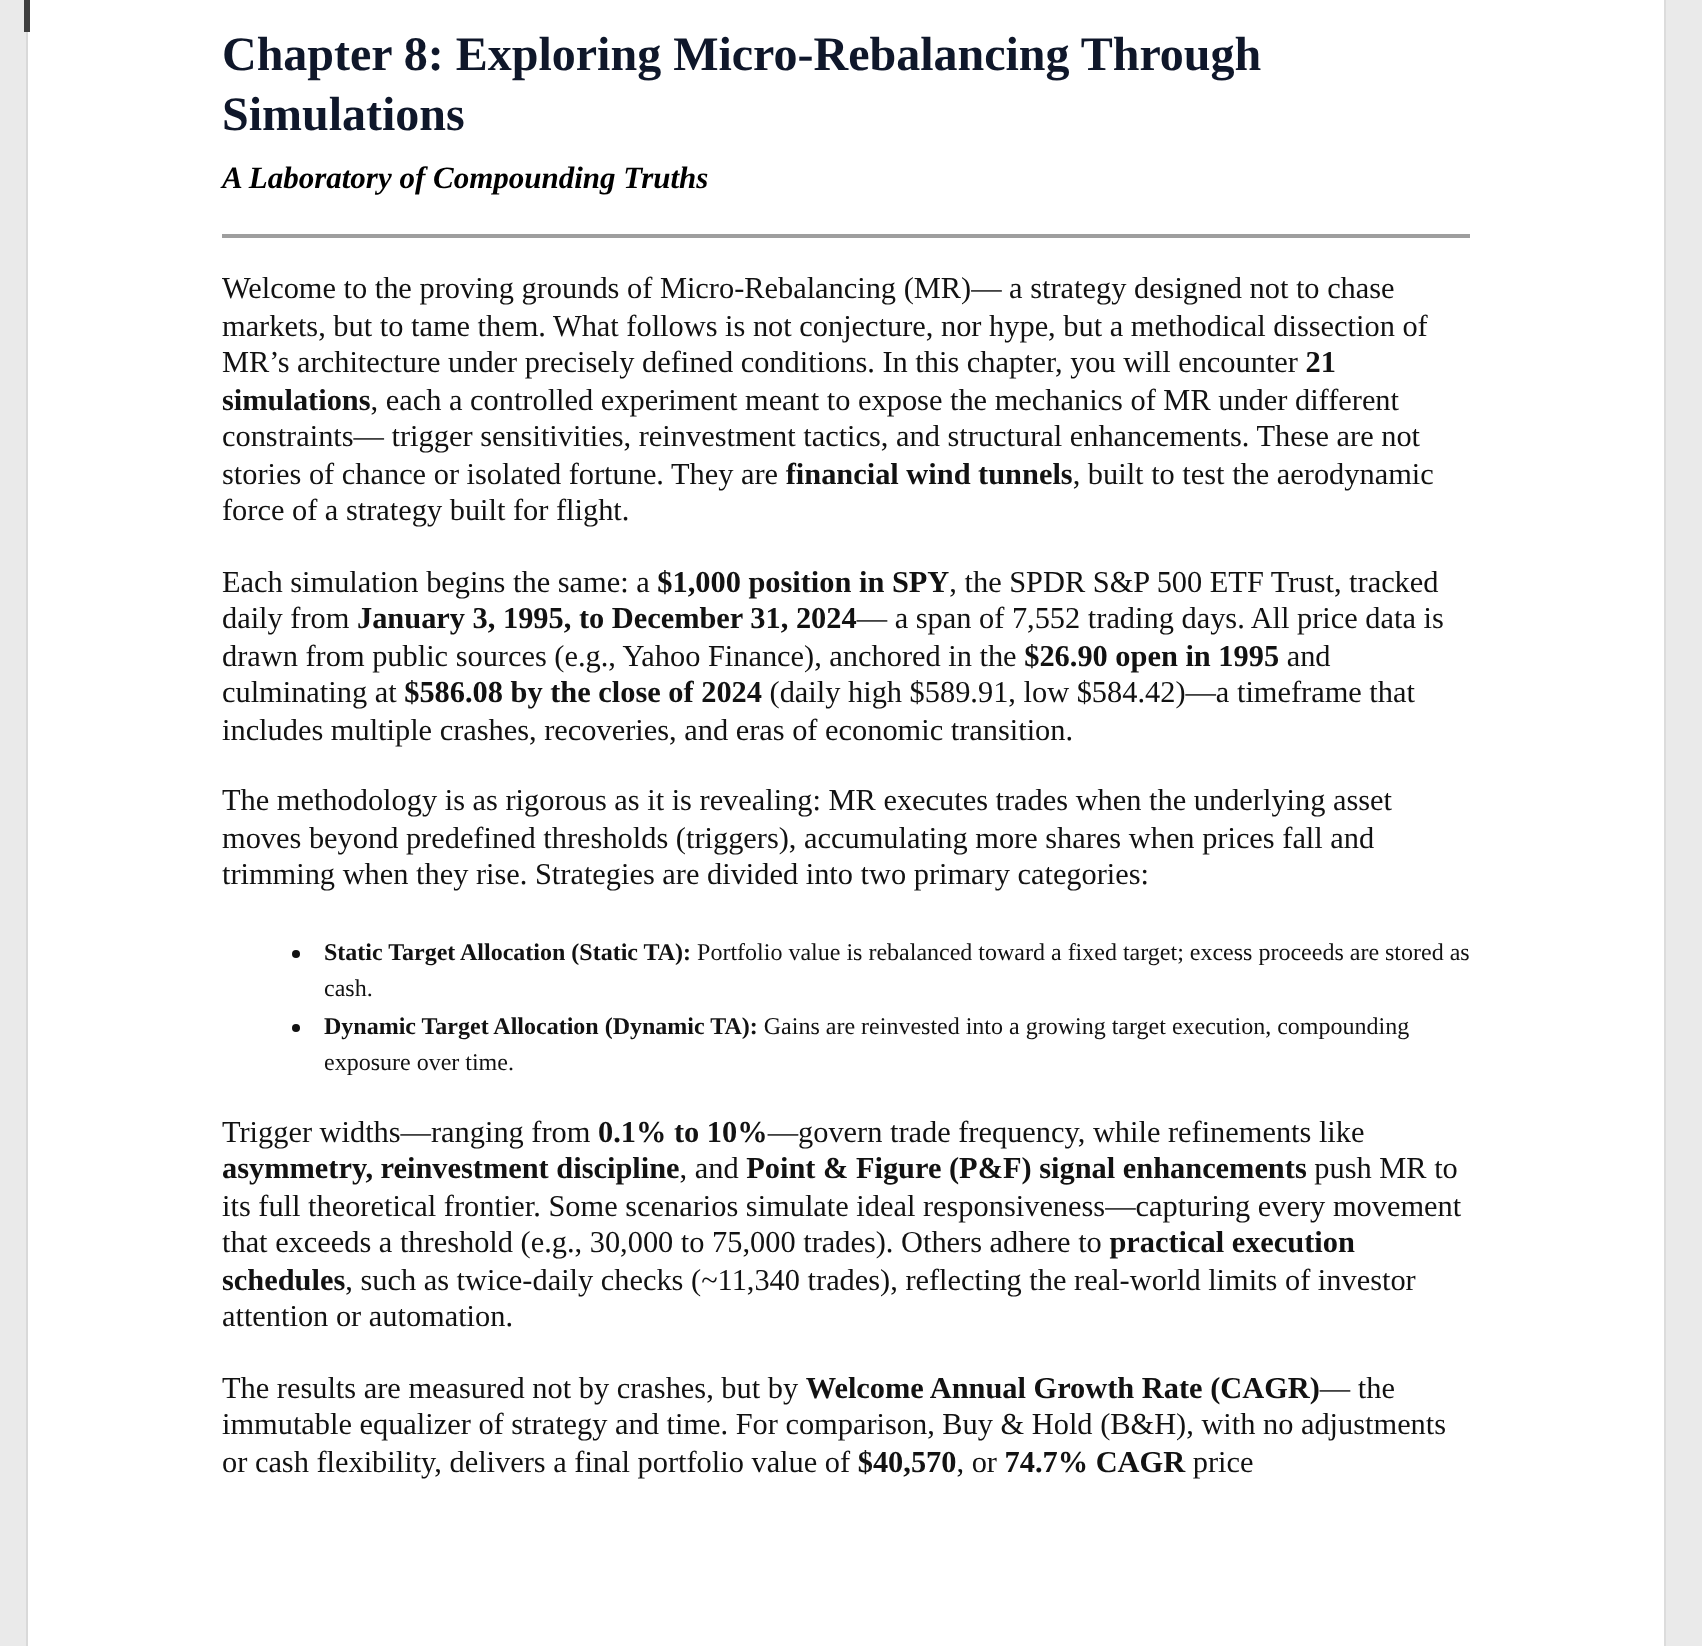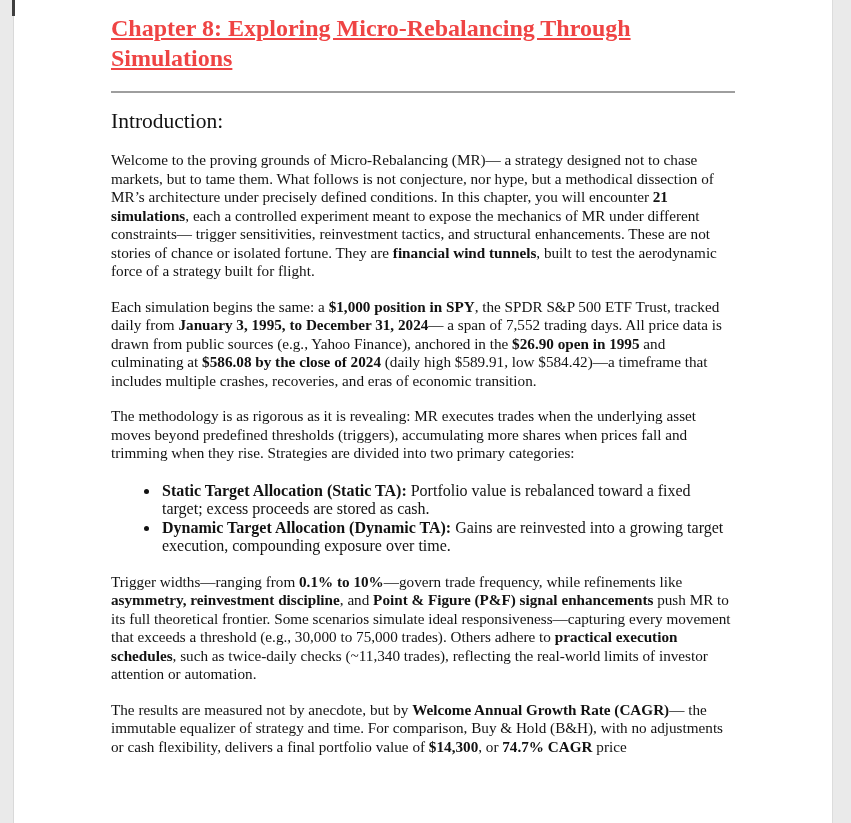--- a/index.html
+++ b/index.html
@@ -25,22 +25,21 @@
     position:absolute;
     left:12px; top:0;
     width:3px; height:16px;
     background:#3f3f3f;
     z-index:3;
   }
   h1.chapter-title {
     font-size:24px;
     line-height:30px;
     font-weight:bold;
-    color:#ef4444;
-    text-decoration:underline;
+    color:#0f172a;
   }
   .chapter-subtitle {
     font-size:15.5px;
     font-weight:bold;
     font-style:italic;
     margin-top:8px;
     color:#000;
   }
   .title-divider {
     border:none;
@@ -60,52 +59,52 @@
     line-height:18.5px;
   }
   p.body-para {
     font-size:15.2px;
     line-height:18.5px;
     margin-top:17px;
   }
   ul.cat-list {
     margin-top:19px;
     padding-left:49px;
-    font-size:16px;
+    font-size:12px;
     line-height:18.5px;
   }
   ul.cat-list li { padding-left:2px; }
   b { font-weight:bold; }
 </style>
 </head>
 <body>
 
 <div class="viewer">
 
   <div class="scroll-thumb"></div>
 
   <div class="page">
 
     <h1 class="chapter-title">Chapter 8: Exploring Micro-Rebalancing Through Simulations</h1>
 
+    <div class="chapter-subtitle">A Laboratory of Compounding Truths</div>
 
     <hr class="title-divider">
 
-    <h2 class="intro-heading">Introduction:</h2>
 
 
     <p class="body-para"><span>Welcome to the proving grounds of Micro-Rebalancing (MR)— a strategy designed not to chase markets, but to tame them. What follows is not conjecture, nor hype, but a methodical dissection of MR’s architecture under precisely defined conditions. In this chapter, you will encounter </span><b>21 simulations</b><span>, each a controlled experiment meant to expose the mechanics of MR under different constraints— trigger sensitivities, reinvestment tactics, and structural enhancements. These are not stories of chance or isolated fortune. They are </span><b>financial wind tunnels</b><span>, built to test the aerodynamic force of a strategy built for flight.</span></p>
 
     <p class="body-para"><span>Each simulation begins the same: a </span><b>$1,000 position in SPY</b><span>, the SPDR S&amp;P 500 ETF Trust, tracked daily from </span><b>January 3, 1995, to December 31, 2024</b><span>— a span of 7,552 trading days. All price data is drawn from public sources (e.g., Yahoo Finance), anchored in the </span><b>$26.90 open in 1995</b><span> and culminating at </span><b>$586.08 by the close of 2024</b><span> (daily high $589.91, low $584.42)—a timeframe that includes multiple crashes, recoveries, and eras of economic transition.</span></p>
 
     <p class="body-para"><span>The methodology is as rigorous as it is revealing: MR executes trades when the underlying asset moves beyond predefined thresholds (triggers), accumulating more shares when prices fall and trimming when they rise. Strategies are divided into two primary categories:</span></p>
 
     <ul class="cat-list">
       <li><b>Static Target Allocation (Static TA):</b><span> Portfolio value is rebalanced toward a fixed target; excess proceeds are stored as cash.</span></li>
       <li><b>Dynamic Target Allocation (Dynamic TA):</b><span> Gains are reinvested into a growing target execution, compounding exposure over time.</span></li>
     </ul>
 
     <p class="body-para"><span>Trigger widths—ranging from </span><b>0.1% to 10%</b><span>—govern trade frequency, while refinements like </span><b>asymmetry, reinvestment discipline</b><span>, and </span><b>Point &amp; Figure (P&amp;F) signal enhancements</b><span> push MR to its full theoretical frontier. Some scenarios simulate ideal responsiveness—capturing every movement that exceeds a threshold (e.g., 30,000 to 75,000 trades). Others adhere to </span><b>practical execution schedules</b><span>, such as twice-daily checks (~11,340 trades), reflecting the real-world limits of investor attention or automation.</span></p>
 
-    <p class="body-para"><span>The results are measured not by anecdote, but by </span><b>Welcome Annual Growth Rate (CAGR)</b><span>— the immutable equalizer of strategy and time. For comparison, Buy &amp; Hold (B&amp;H), with no adjustments or cash flexibility, delivers a final portfolio value of </span><b>$14,300</b><span>, or </span><b>74.7% CAGR</b><span> price</span></p>
+    <p class="body-para"><span>The results are measured not by crashes, but by </span><b>Welcome Annual Growth Rate (CAGR)</b><span>— the immutable equalizer of strategy and time. For comparison, Buy &amp; Hold (B&amp;H), with no adjustments or cash flexibility, delivers a final portfolio value of </span><b>$40,570</b><span>, or </span><b>74.7% CAGR</b><span> price</span></p>
 
   </div>
 </div>
 
 </body></html>

